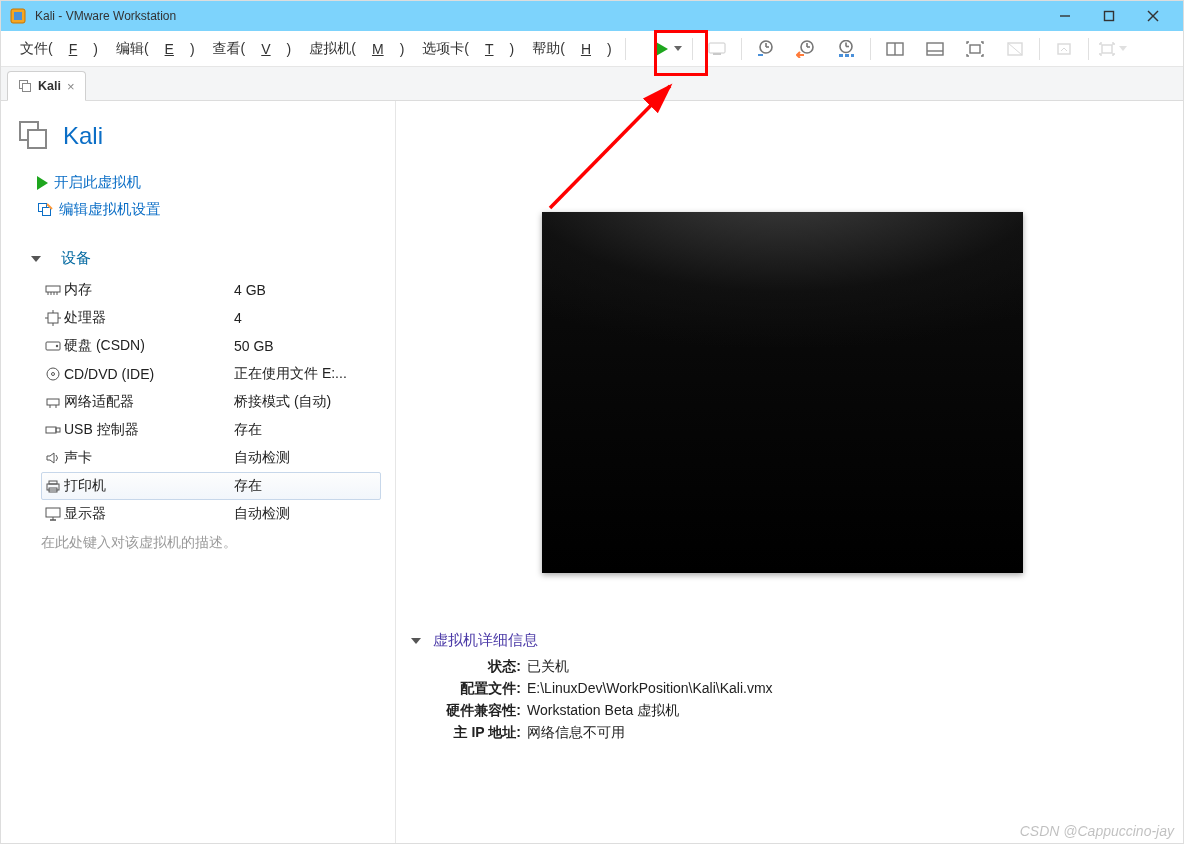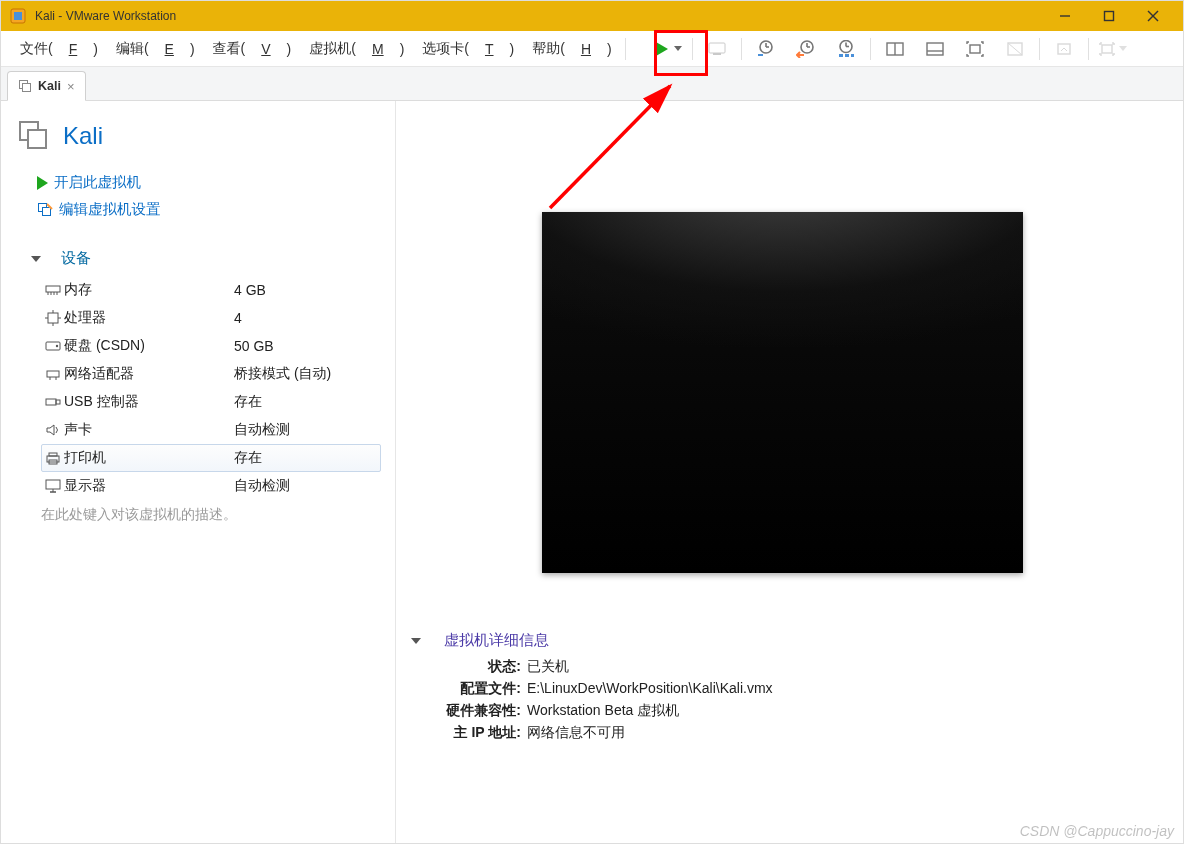--- a/index.html
+++ b/index.html
@@ -1,18 +1,18 @@
 <!DOCTYPE html>
 <html><head>
 <meta charset="utf-8">
 <style>
   * { box-sizing: border-box; }
   body { margin:0; font-family: "Microsoft YaHei", "Segoe UI", Arial, sans-serif; font-size:13px; color:#222; background:#fff; width:1184px; height:844px; overflow:hidden; position:relative; }
   .window { width:1184px; height:844px; display:flex; flex-direction:column; border:1px solid #ddd;}
-  .titlebar { height:30px; display:flex; align-items:center; padding:12px 8px; background:#eab308; }
+  .titlebar { height:30px; display:flex; align-items:center; padding:12px 8px; background:#7dd3fc; }
   .title-icon { width:18px; height:18px; margin-right:8px; display:flex; align-items:center; justify-content:center;}
   .title-text { font-size:12px; color:#333; }
   .title-controls { margin-left:auto; display:flex; gap:0; }
   .tctl { width:44px; height:28px; display:flex; align-items:center; justify-content:center; color:#555; cursor:default;}
   .menubar { height:36px; display:flex; align-items:center; padding:0 10px; border-bottom:1px solid #e6e6e6; gap:0; }
   .menu-item { padding:0 9px; height:30px; display:flex; align-items:center; font-size:14px; color:#333; cursor:default;gap:16px;}
   .menu-item u { text-decoration:underline; }
   .toolbar { display:flex; align-items:center; margin-left:18px; gap:0;}
   .tbtn { width:40px; height:30px; display:flex; align-items:center; justify-content:center; color:#5a5a5a;}
   .tsep { width:1px; height:22px; background:#e0e0e0; margin:0 4px;}
@@ -37,21 +37,21 @@
   .dev-row.sel { background:linear-gradient(#fdfdfd,#f2f6fb); border:1px solid #c7d7ea; border-radius:2px;font-family:Liberation Serif, serif;}
   .dev-icon { width:22px; display:flex; justify-content:center; color:#555;}
   .dev-name { width:170px; color:#222;}
   .dev-val { color:#222;}
   .desc-text { color:#9a9a9a; padding:6px 0 0 28px; font-size:14px;}
   .preview-box { position:absolute; left:146px; top:111px; width:481px; height:361px; background:#000; box-shadow:0 2px 6px rgba(0,0,0,.35);}
   .preview-gloss { position:absolute; inset:0; background:
      radial-gradient(140% 80% at 50% -10%, rgba(80,80,80,.8) 0%, rgba(20,20,20,.6) 40%, rgba(0,0,0,0) 60%),
      linear-gradient(#0d0d0d,#000);}
   .details { position:absolute; left:15px; top:530px; right:20px;}
-  .details-head { display:flex; align-items:center; gap:23px; color:#4b3aa7; font-size:15px; padding-bottom:6px;}
+  .details-head { display:flex; align-items:center; gap:12px; color:#4b3aa7; font-size:15px; padding-bottom:6px;}
   .details-grid { padding-left:30px;}
   .drow { display:flex; align-items:baseline; font-size:14px; padding:2px 0;}
   .dlabel { width:80px; text-align:right; font-weight:700; color:#222; margin-right:6px;}
   .dval { color:#222;}
   .watermark { position:absolute; right:10px; bottom:5px; color:rgba(0,0,0,.25); font-style:italic; font-size:14px;}
   .edit-icon { color:#0b6ec6;}
   .arrow-annot { position:absolute; pointer-events:none; }
   svg { display:block;}
 </style>
 </head>
@@ -275,20 +275,30 @@
           </div>
           <div class="dev-row">
             <span class="dev-icon">
               <svg width="16" height="12">
                 <rect x="1" y="2" width="14" height="8" rx="1" fill="none" stroke="#555"></rect>
                 <circle cx="12" cy="6" r="1.2" fill="#555"></circle>
               </svg>
             </span>
             <span class="dev-name">硬盘 (CSDN)</span>
             <span class="dev-val">50 GB</span>
+          </div>
+          <div class="dev-row">
+            <span class="dev-icon">
+              <svg width="16" height="16">
+                <circle cx="8" cy="8" r="6" fill="none" stroke="#555"></circle>
+                <circle cx="8" cy="8" r="1.5" fill="none" stroke="#555"></circle>
+              </svg>
+            </span>
+            <span class="dev-name">CD/DVD (IDE)</span>
+            <span class="dev-val">正在使用文件 E:...</span>
           </div>
           <div class="dev-row">
             <span class="dev-icon">
               <svg width="16" height="14">
                 <rect x="2" y="4" width="12" height="6" fill="none" stroke="#555"></rect>
                 <line x1="5" y1="10" x2="5" y2="13" stroke="#555"></line>
                 <line x1="11" y1="10" x2="11" y2="13" stroke="#555"></line>
               </svg>
             </span>
             <span class="dev-name">网络适配器</span>

